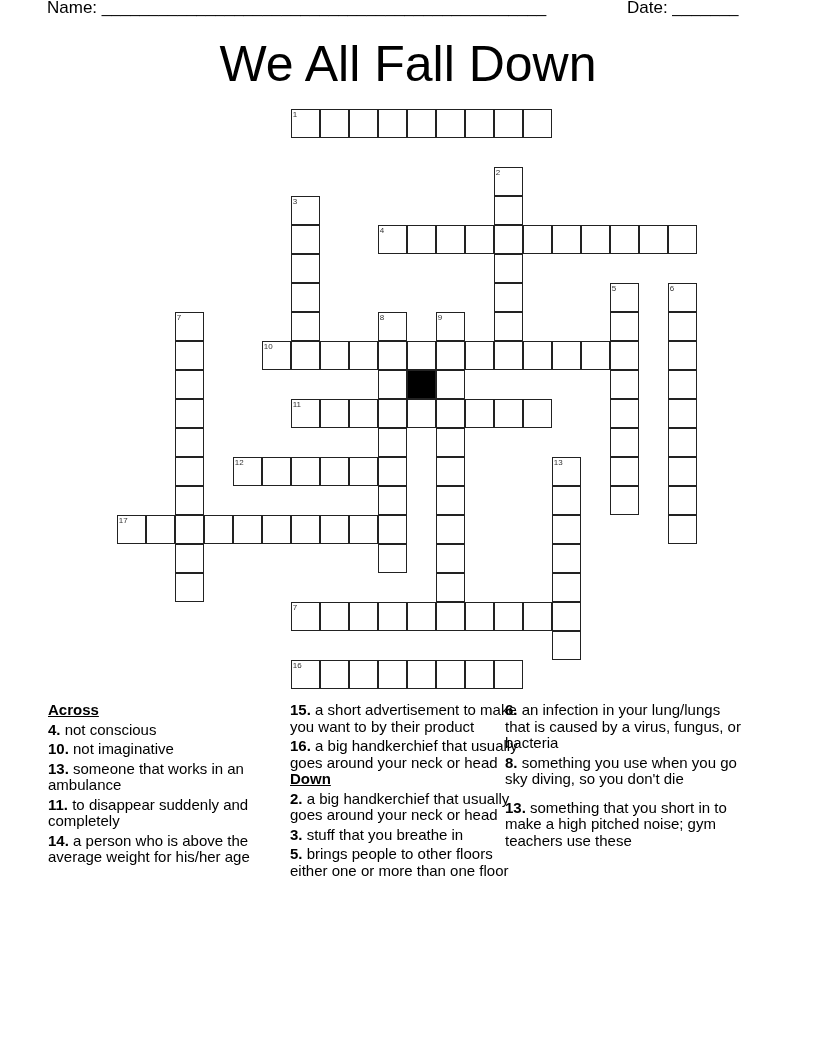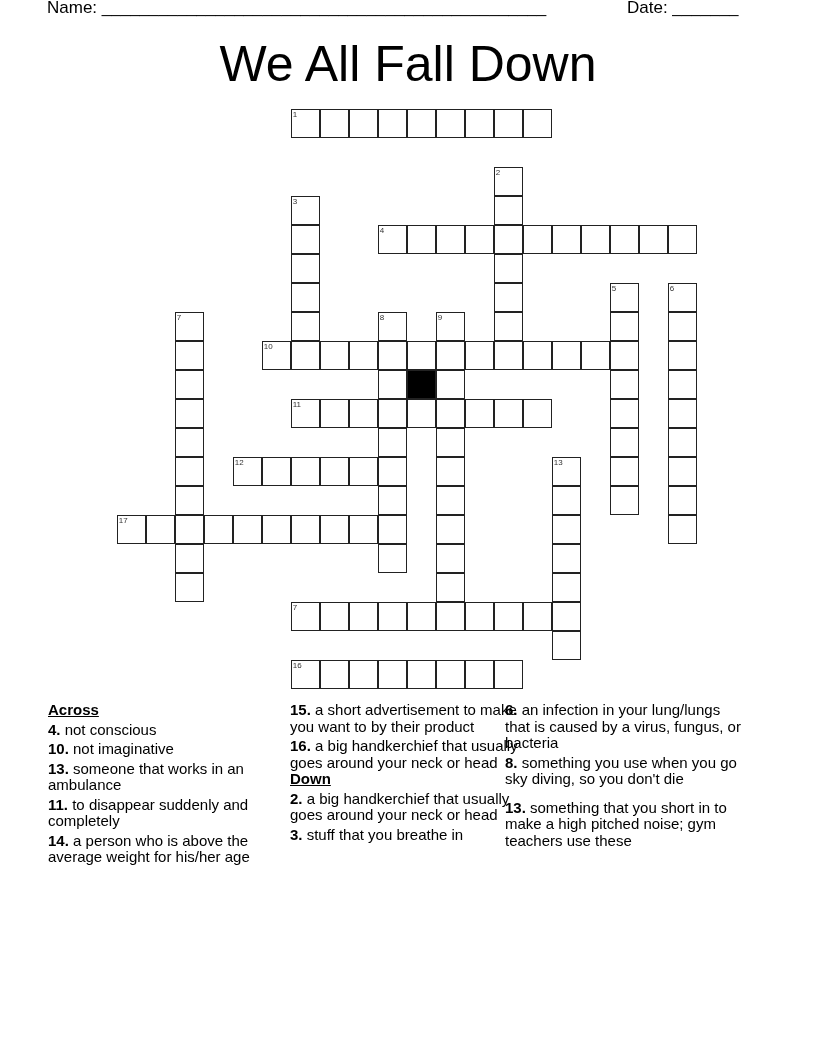--- a/index.html
+++ b/index.html
@@ -201,19 +201,20 @@
   <div class="clue"><b>11.</b><span> to disappear suddenly and completely</span></div>
   <div class="clue"><b>14.</b><span> a person who is above the average weight for his/her age</span></div>
 </div>
 
 <div class="clues col2">
   <div class="clue"><b>15.</b><span> a short advertisement to make you want to by their product</span></div>
   <div class="clue" style="margin-bottom:0"><b>16.</b><span> a big handkerchief that usually goes around your neck or head</span></div>
   <div class="sec">Down</div>
   <div class="clue"><b>2.</b><span> a big handkerchief that usually goes around your neck or head</span></div>
   <div class="clue"><b>3.</b><span> stuff that you breathe in</span></div>
+  <div class="clue"><b>5.</b><span> brings people to other floors either one or more than one floor</span></div>
 </div>
 
 <div class="clues col3">
   <div class="clue"><b>6.</b><span> an infection in your lung/lungs that is caused by a virus, fungus, or bacteria</span></div>
   <div class="clue" style="margin-bottom:12px"><b>8.</b><span> something you use when you go sky diving, so you don't die</span></div>
   <div class="clue"><b>13.</b><span> something that you short in to make a high pitched noise; gym teachers use these</span></div>
 </div>
 
 </body></html>

